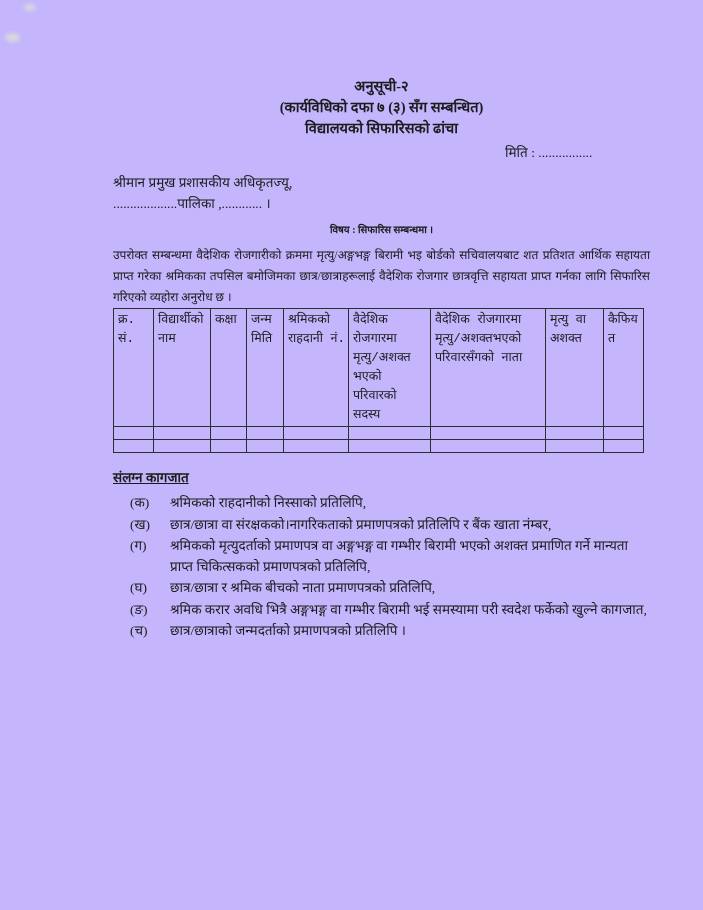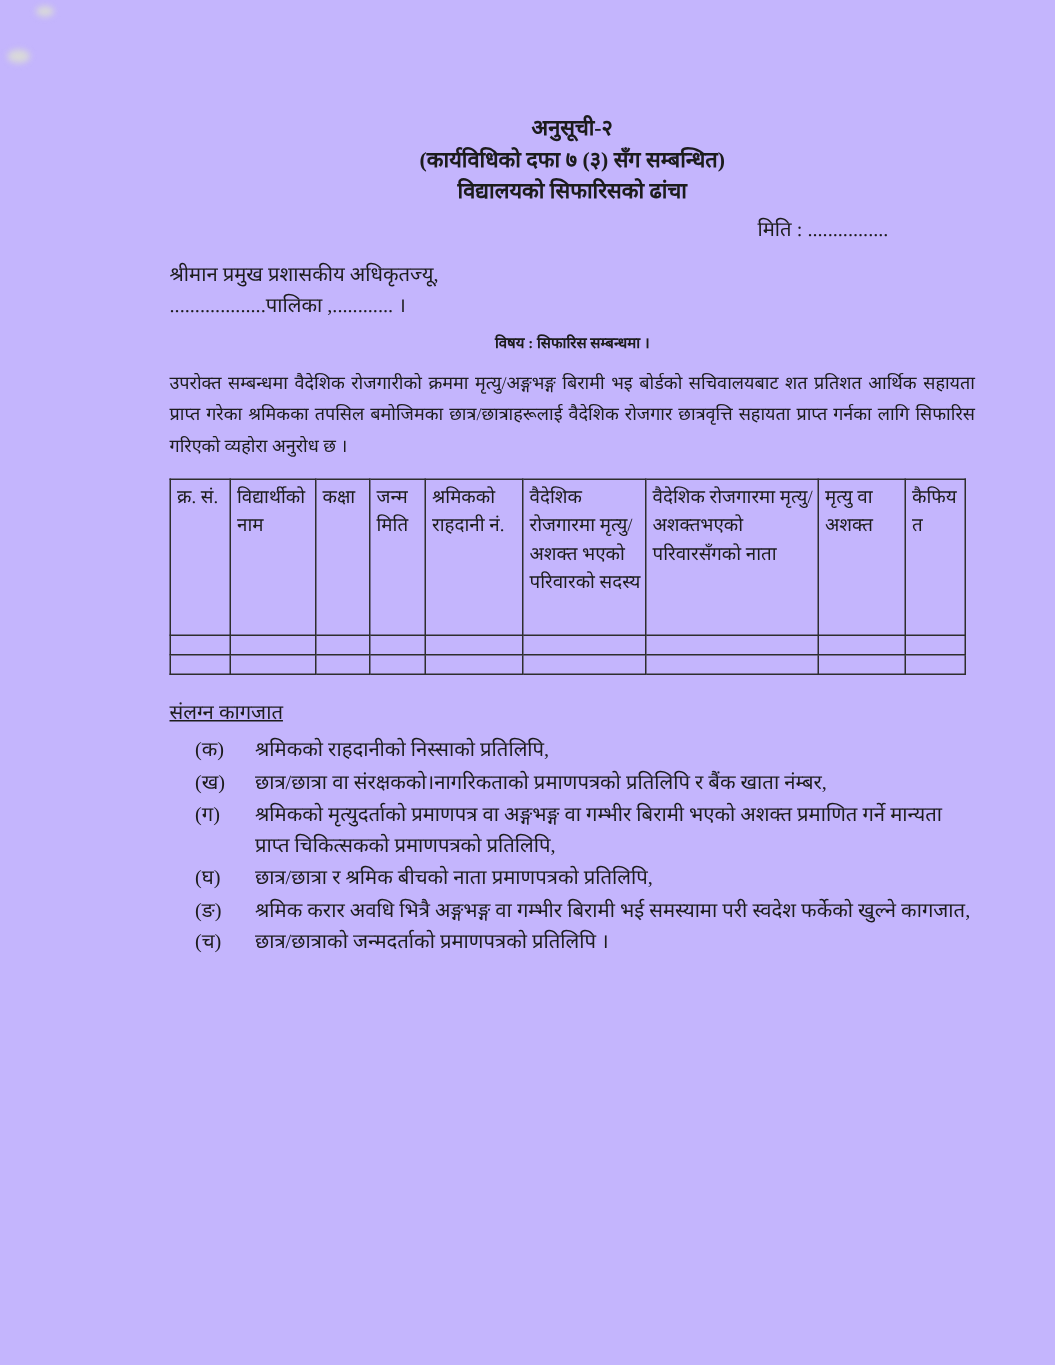--- a/index.html
+++ b/index.html
@@ -39,42 +39,42 @@
     font-weight:bold;
   }
 
   .body-par {
     margin-top:5px;
     font-size:12px; line-height:21px;
     text-align:justify;
   }
 
   table.rec-table {
-    margin-top:11px;
     border-collapse:collapse;
     table-layout:fixed;
     width:530px;
     font-size:12.5px;
+    font-family:Liberation Mono, monospace;
   }
   table.rec-table th, table.rec-table td {
     border:1px solid #2e2e2e;
     vertical-align:top;
     text-align:left;
     font-weight:normal;
     padding:2px 3px 1px 4px;
     line-height:19px;
     overflow-wrap:anywhere;
   }
   table.rec-table thead th { height:104px; }
   table.rec-table tr.empty-row td { height:13px; padding:0; }
 
   .attach-heading {
     margin-top:15px;
     font-size:13.5px; line-height:20px;
-    font-weight:normal;
+    font-weight:bold;
     text-decoration:underline;
   }
   .attach-list { margin-top:5px; }
   .attach-item {
     position:relative;
     padding-left:57px;
     font-size:13.5px; line-height:20.5px;
     width:537px;
     margin-bottom:1px;
   }

